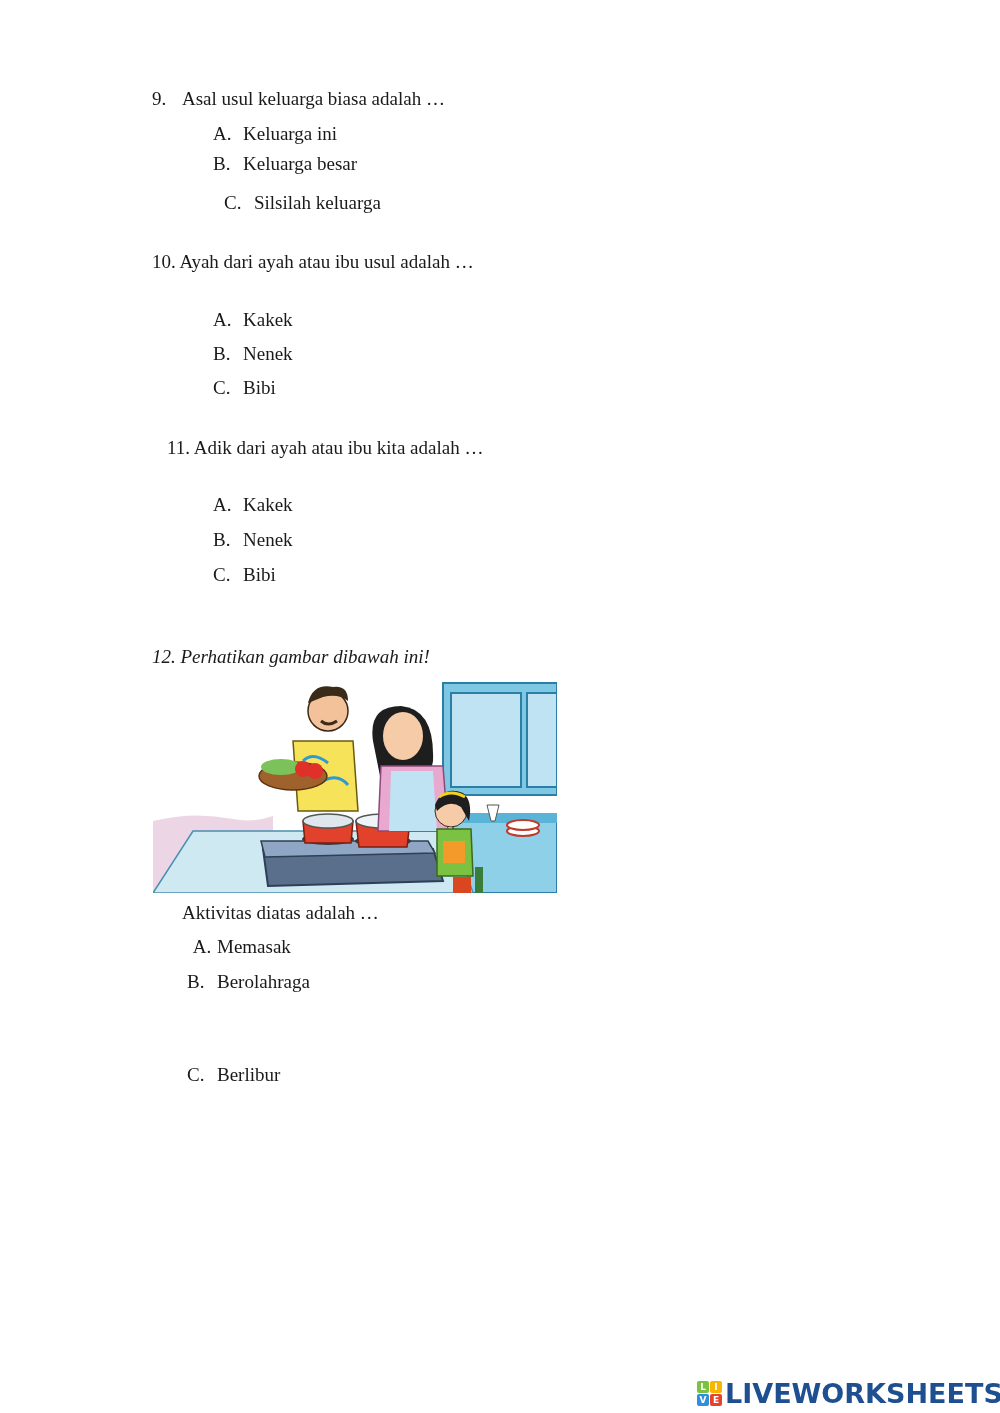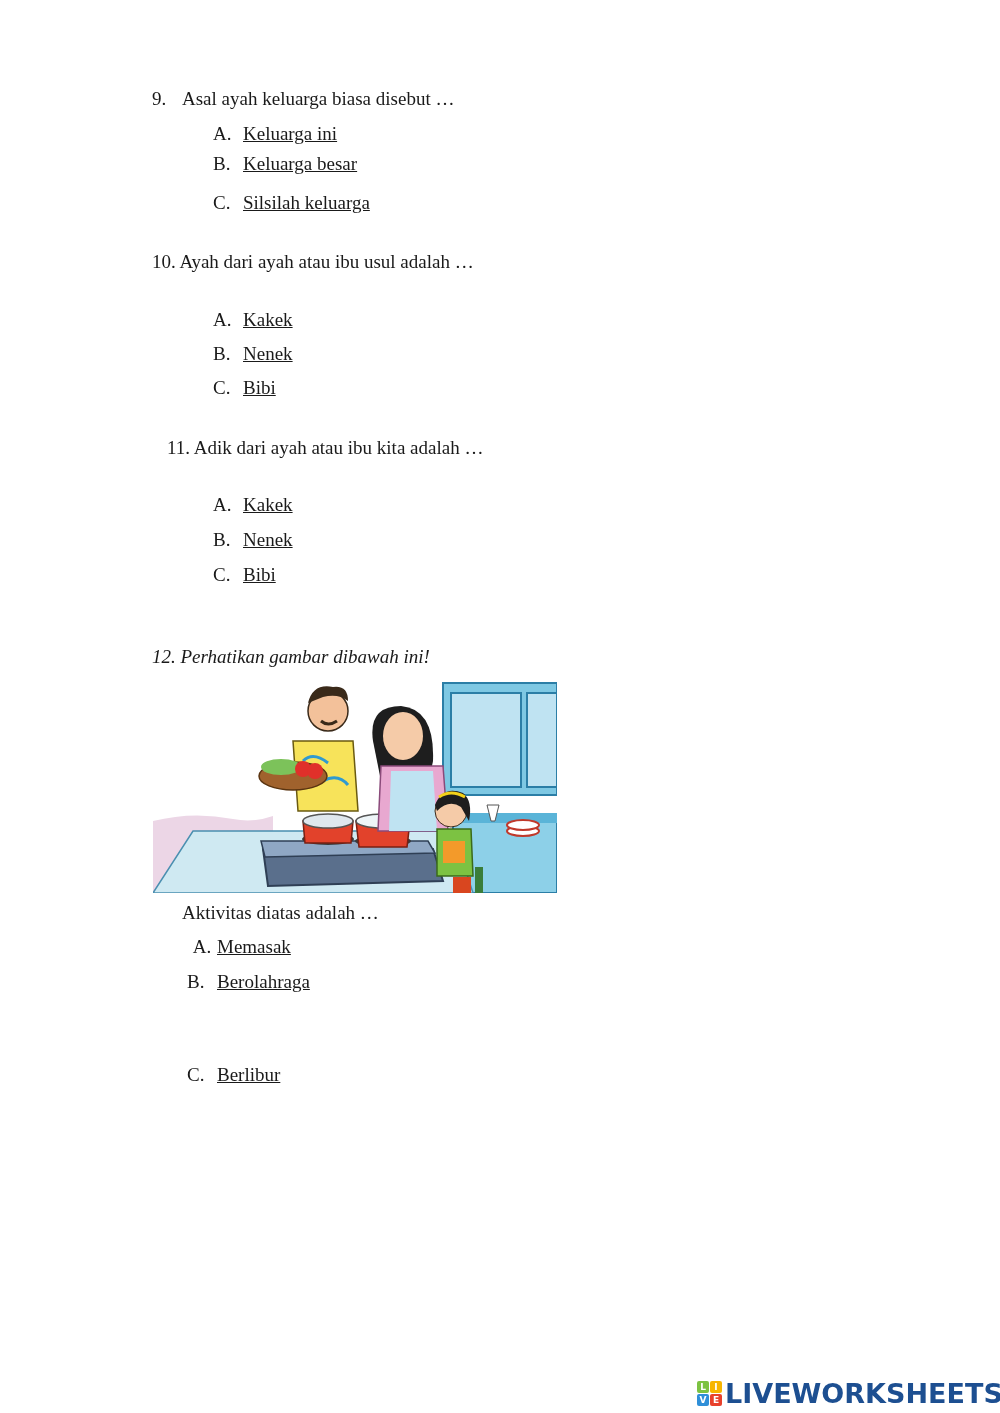--- a/index.html
+++ b/index.html
@@ -3,43 +3,43 @@
   <meta charset="utf-8">
   <style>
     html, body { margin: 0; padding: 0; }
     body {
       width: 1000px; height: 1413px; background: #ffffff; position: relative;
       font-family: "Liberation Serif", "DejaVu Serif", serif; color: #1a1a1a;
       overflow: hidden;
     }
     .q { position: absolute; font-size: 19px; line-height: 22px; white-space: nowrap; }
     .q .num { display: inline-block; }
-    .opt { position: absolute; font-size: 19px; line-height: 22px; white-space: nowrap; text-decoration: underline; }
+    .opt { position: absolute; font-size: 19px; line-height: 22px; white-space: nowrap; }
     .opt .letter { display: inline-block; width: 30px; }
     .illustration {
       position: absolute; left: 153px; top: 681px; width: 404px; height: 212px;
       overflow: hidden; background: #ffffff;
     }
     .logo {
       position: absolute; left: 697px; top: 1378px; height: 30px;
       display: flex; align-items: center;
     }
     .logo-icon { display: grid; grid-template-columns: 12px 12px; grid-template-rows: 12px 12px; gap: 1px; margin-right: 3px; }
     .logo-icon span { font-family: "DejaVu Sans", sans-serif; font-size: 9px; font-weight: bold; color: #fff; display: flex; align-items: center; justify-content: center; border-radius: 2px; }
     .logo-text { font-family: "DejaVu Sans", sans-serif; font-weight: bold; font-size: 27px; color: #1d4f91; letter-spacing: 0px; }
   </style>
 </head>
 <body>
 
 <div class="q" style="left:152px; top:88px;">
-  <span class="num" style="width:30px;">9.</span><span>Asal ayah keluarga biasa disebut …</span>
+  <span class="num" style="width:30px;">9.</span><span>Asal usul keluarga biasa adalah …</span>
 </div>
 <div class="opt" style="left:213px; top:123px;"><span class="letter">A.</span><span>Keluarga ini</span></div>
 <div class="opt" style="left:213px; top:146px;margin-top:7px;"><span class="letter">B.</span><span>Keluarga besar</span></div>
-<div class="opt" style="left:213px; top:192px;"><span class="letter">C.</span><span>Silsilah keluarga</span></div>
+<div class="opt" style="left:224px; top:192px;"><span class="letter">C.</span><span>Silsilah keluarga</span></div>
 
 <div class="q" style="left:152px; top:251px;">
   <span class="num">10.</span> <span>Ayah dari ayah atau ibu usul adalah …</span>
 </div>
 <div class="opt" style="left:213px; top:309px;"><span class="letter">A.</span><span>Kakek</span></div>
 <div class="opt" style="left:213px; top:343px;"><span class="letter">B.</span><span>Nenek</span></div>
 <div class="opt" style="left:213px; top:377px;"><span class="letter">C.</span><span>Bibi</span></div>
 
 <div class="q" style="left:152px; top:437px;margin-left:15px;">
   <span class="num">11.</span> <span>Adik dari ayah atau ibu kita adalah …</span>

